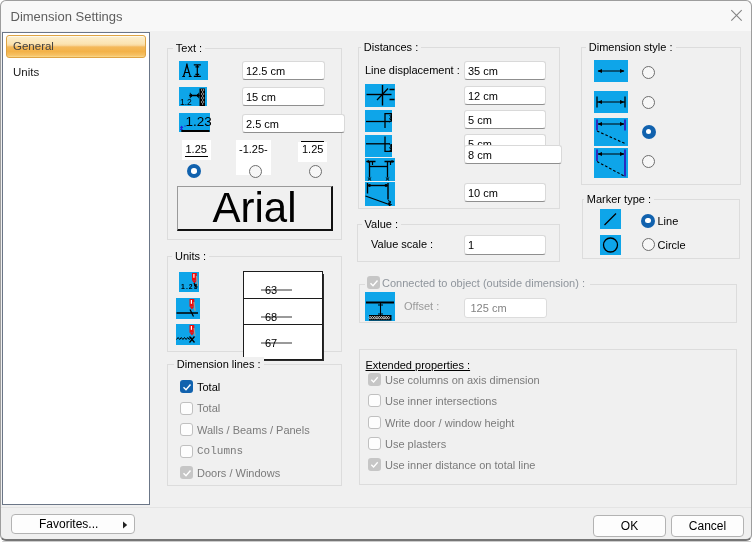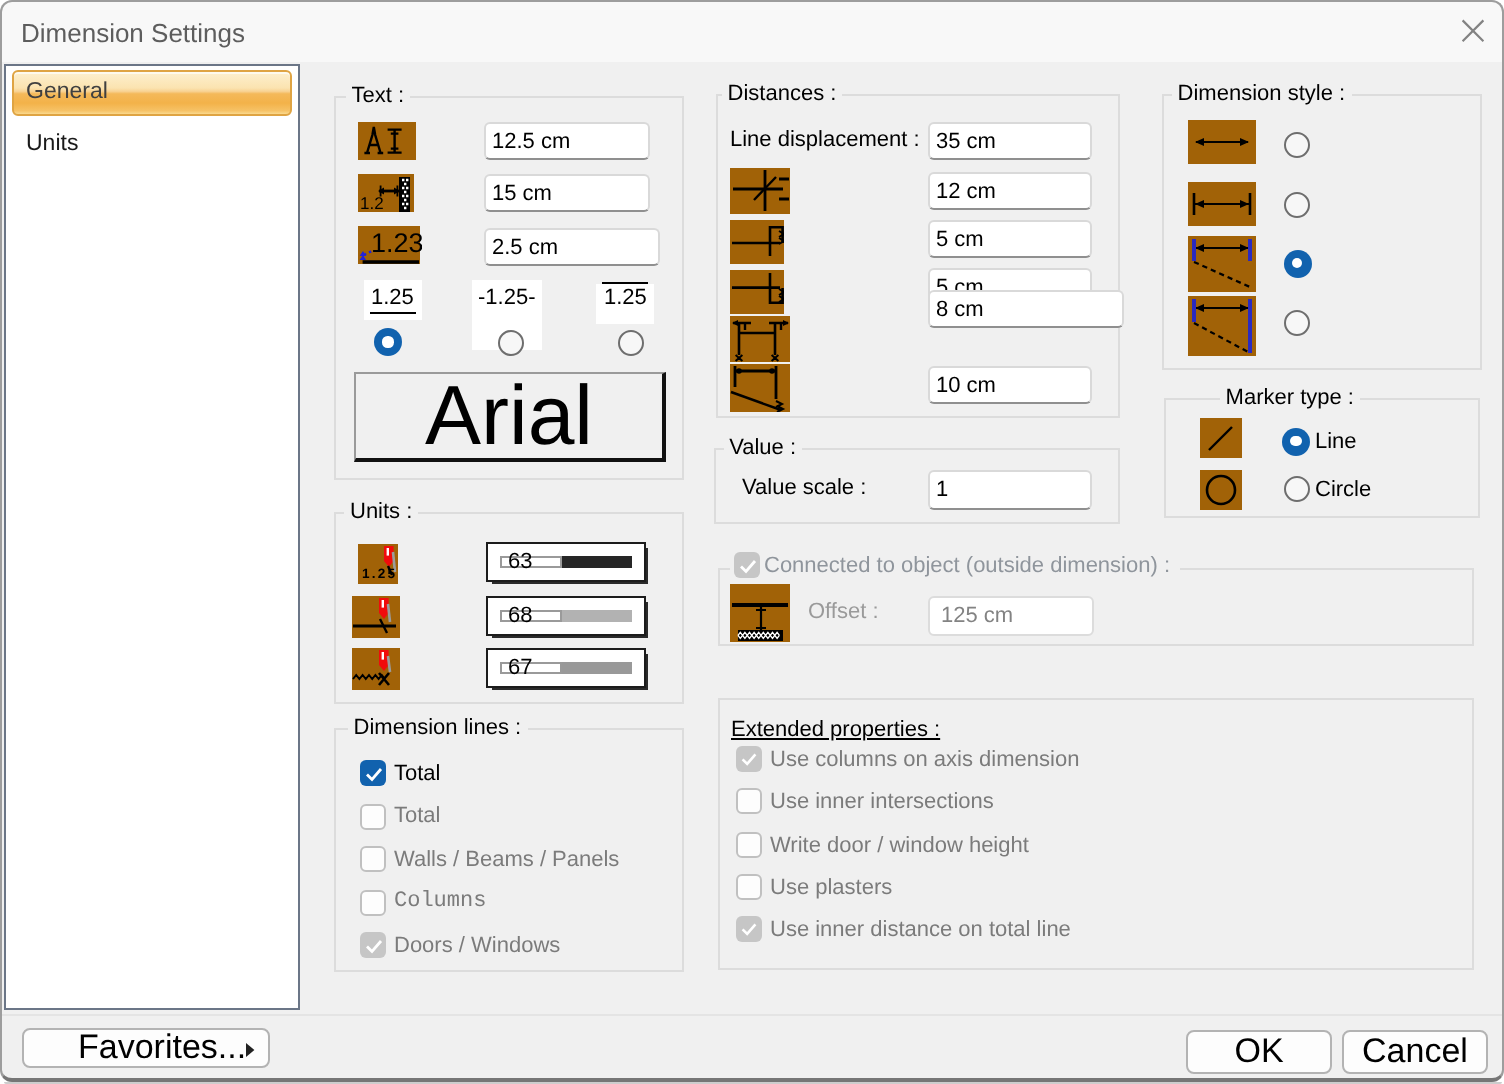--- a/index.html
+++ b/index.html
@@ -12,36 +12,36 @@
   .shadowstrip { position:absolute; left:2px; top:541px; width:749px; height:1px; background:#cdcdcd;
            border-radius:0 0 4px 4px; }
   .tb { position:absolute; left:0; top:0; width:100%; height:31px; background:#f8f8f8; }
   .tb .txt { position:absolute; left:10.5px; top:9px; font-size:13px; color:#5d5d5d; }
   .abs { position:absolute; }
   .grp { position:absolute; border:1px solid #dcdcdc; background:transparent; }
   .glab { position:absolute; background:#f0f0f0; padding:0 3px; font-size:11px; line-height:14px; white-space:nowrap; }
   .fld { position:absolute; background:#fff; border:1px solid #d9d9d9; border-bottom:1px solid #8f8f8f;
          border-radius:3px; display:flex; align-items:center; padding-left:3px; font-size:11px; }
   .fld.dis { border:1px solid #dcdcdc; color:#838383; }
-  .ibox { position:absolute; background:#a16207; }
+  .ibox { position:absolute; background:#0ea5e9; }
   .cb { position:absolute; width:13px; height:13px; border-radius:3px; }
   .cb.on  { background:#1162ae; }
   .cb.offd{ background:#fdfdfd; border:1px solid #c0c0c0; }
   .cb.ond { background:#c6c6c6; }
   .cb svg { position:absolute; left:1px; top:1px; }
   .rd { position:absolute; width:13px; height:13px; border-radius:50%; }
   .rd.off { background:#f7f7f7; border:1px solid #6e6e6e; }
   .rd.on  { width:14px; height:14px; margin:-0.5px 0 0 -0.5px; background:#1162ae; }
   .rd.on::after { content:""; position:absolute; left:4.25px; top:4.25px; width:5.5px; height:5.5px;
                   border-radius:50%; background:#fff; }
   .lbl { position:absolute; white-space:nowrap; font-size:11px; line-height:13px; }
   .dis { color:#7b7b7b; }
   .btn { position:absolute; background:#fdfdfd; border:1px solid #b3b3b3; border-radius:4px;
-         display:flex; align-items:center; justify-content:center; font-size:17px; }
-  .cw { position:absolute; border:1px solid #1c1c1c; background:#fff; padding:6px; display:flex;
+         display:flex; align-items:center; justify-content:center; font-size:12px; }
+  .cw { position:absolute; border:1px solid #1c1c1c; background:#fff; padding:17px; display:flex;
         box-shadow:2px 2px 0 -1px #2a2a2a; }
   .cw .num { width:31px; border:1px solid #9a9a9a; background:#fff; font-size:11px; padding-left:3px;
              display:flex; align-items:center; }
   .cw .sw { flex:1; }
 </style>
 </head>
 <body>
 <div class="dlg">
   <div class="tb">
     <div class="txt">Dimension Settings</div>
@@ -79,21 +79,21 @@
   <div class="ibox" style="left:178.5px;top:112.5px;width:31.5px;height:19.5px;">
     <svg width="32" height="20" viewBox="0 0 32 20">
       <text x="6.5" y="13" font-size="13.5" font-family="Liberation Sans">1.23</text>
       <path d="M2.3 18 L30.5 18" stroke="#000" stroke-width="1.8"></path>
       <path d="M3 14.5 L8 12" stroke="#2222dd" stroke-width="1.2" stroke-dasharray="1.2 1.6"></path>
       <path d="M2.5 12.5 L0.8 15 L4 15 Z M2.5 14.5 L0.8 17 L4 17 Z" fill="#2222dd"></path>
     </svg>
   </div>
   <div class="fld" style="left:242px;top:61px;width:83px;height:19px;">12.5 cm</div>
   <div class="fld" style="left:242px;top:87px;width:83px;height:19px;">15 cm</div>
-  <div class="fld" style="left:242px;top:114px;width:88px;height:19px;">2.5 cm</div>
+  <div class="fld" style="left:242px;top:114px;width:103px;height:19px;">2.5 cm</div>
   <div class="lbl" style="left:181.5px;top:140px;font-size:11px;background:#fff;padding:3px 3px 4px;"><span style="border-bottom:1px solid #000;padding:0 1px 1px;">1.25</span></div>
   <div class="lbl" style="left:236px;top:140px;font-size:11px;background:#fff;padding:3px 3px 19px;">-1.25-</div>
   <div class="lbl" style="left:298px;top:142px;font-size:11px;background:#fff;padding:1px 3px 6px;"><span style="border-top:1px solid #000;padding:1px 1px 0;">1.25</span></div>
   <div class="rd on" style="left:187.5px;top:164.5px;"></div>
   <div class="rd off" style="left:248.5px;top:164.5px;"></div>
   <div class="rd off" style="left:308.5px;top:164.5px;"></div>
   <div class="abs" style="left:177px;top:186px;width:156px;height:45px;background:#f0f0f0;
        border-top:1px solid #9a9a9a;border-left:1px solid #9a9a9a;border-right:2px solid #111;border-bottom:2px solid #111;
        display:flex;align-items:center;justify-content:center;font-size:42px;">Arial</div>
 
@@ -304,21 +304,21 @@
       <path d="M3 1.5 L3 13 M31 1.5 L31 28.5" stroke="#2a2ac0" stroke-width="2"></path>
       <path d="M3 13.5 L31 28.5" stroke="#000" stroke-width="1.1" stroke-dasharray="2.6 2"></path>
     </svg>
   </div>
   <div class="rd off" style="left:642px;top:66px;"></div>
   <div class="rd off" style="left:642px;top:95.5px;"></div>
   <div class="rd on" style="left:642px;top:125px;"></div>
   <div class="rd off" style="left:642px;top:155px;"></div>
 
   <div class="grp" style="left:582px;top:199px;width:158px;height:60px;"></div>
-  <div class="glab" style="left:583.8px;top:192px;margin-left:26px;">Marker type :</div>
+  <div class="glab" style="left:583.8px;top:192px;">Marker type :</div>
   <div class="ibox" style="left:600px;top:209px;width:21px;height:20px;">
     <svg width="21" height="20" viewBox="0 0 21 20">
         <path d="M4.5 16 L16 4.5" stroke="#000" stroke-width="1.2"></path>
       </svg>
   </div>
   <div class="ibox" style="left:600px;top:235px;width:21px;height:20px;">
     <svg width="21" height="20" viewBox="0 0 21 20">
         <circle cx="10.5" cy="10" r="7" stroke="#000" stroke-width="1.3" fill="none"></circle>
       </svg>
   </div>

